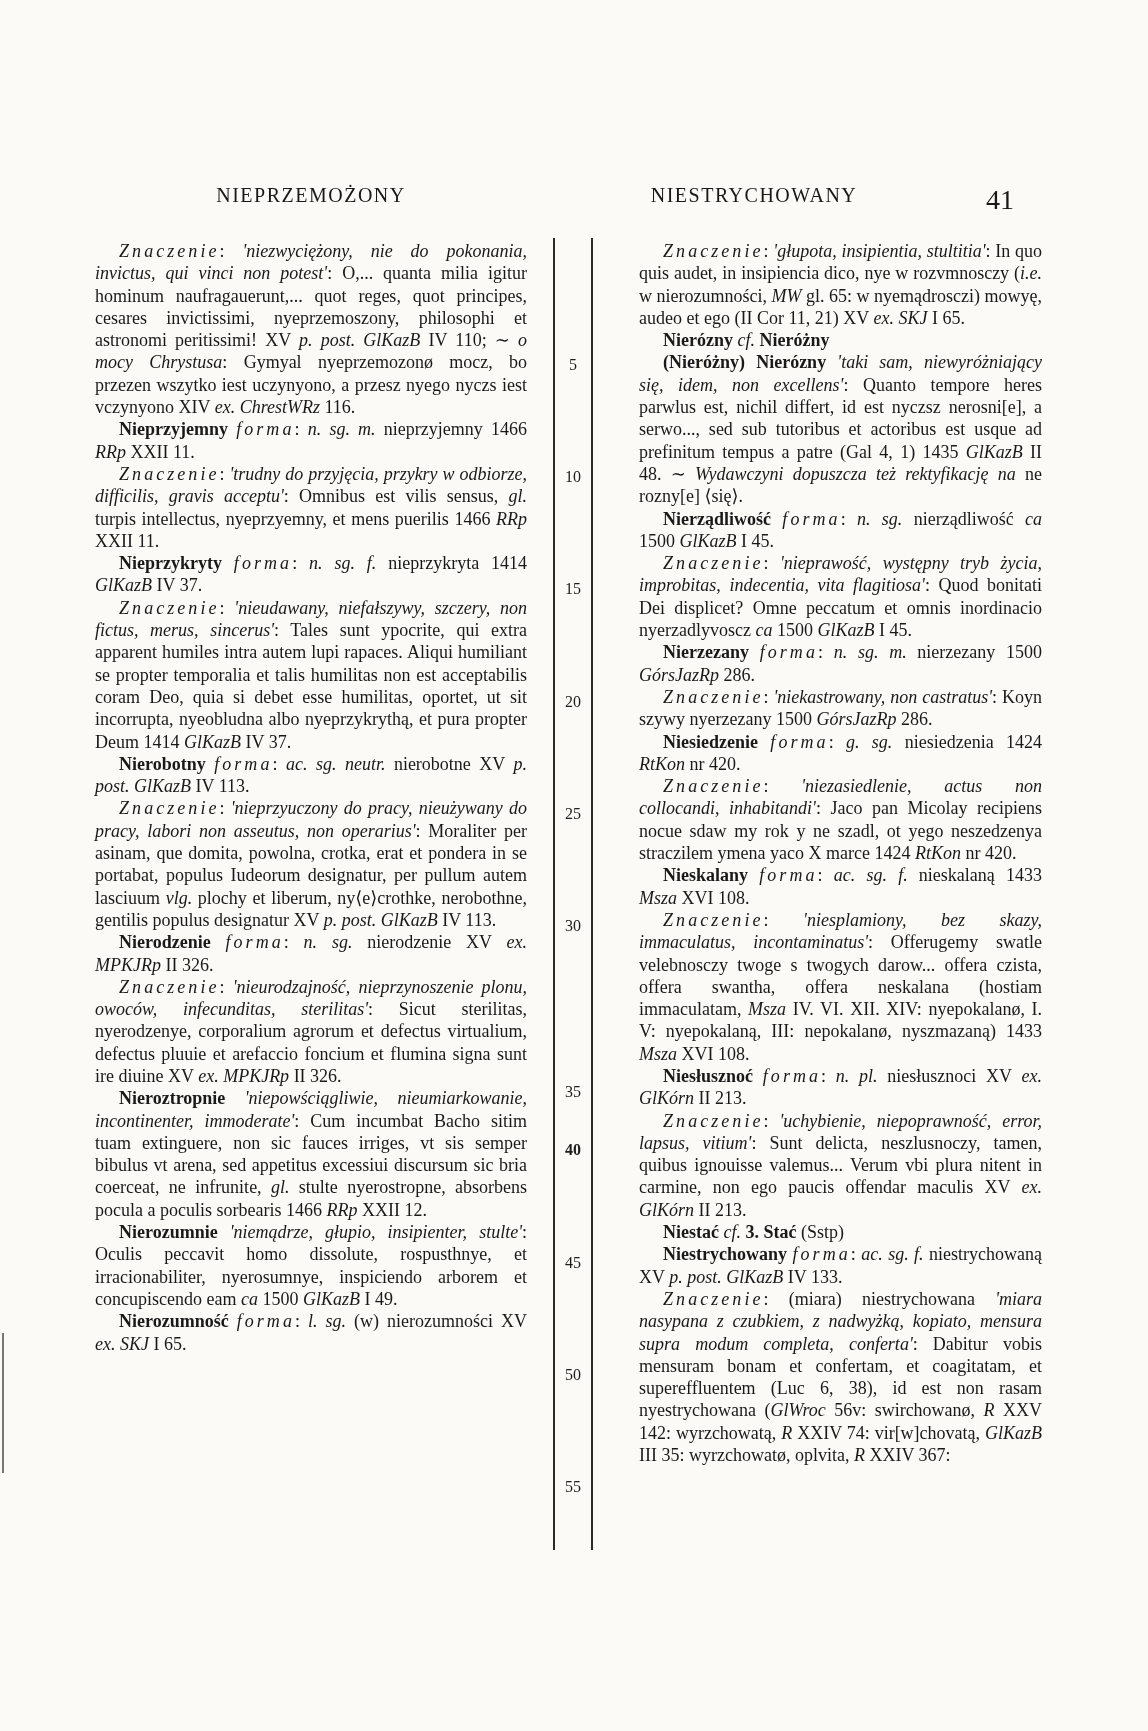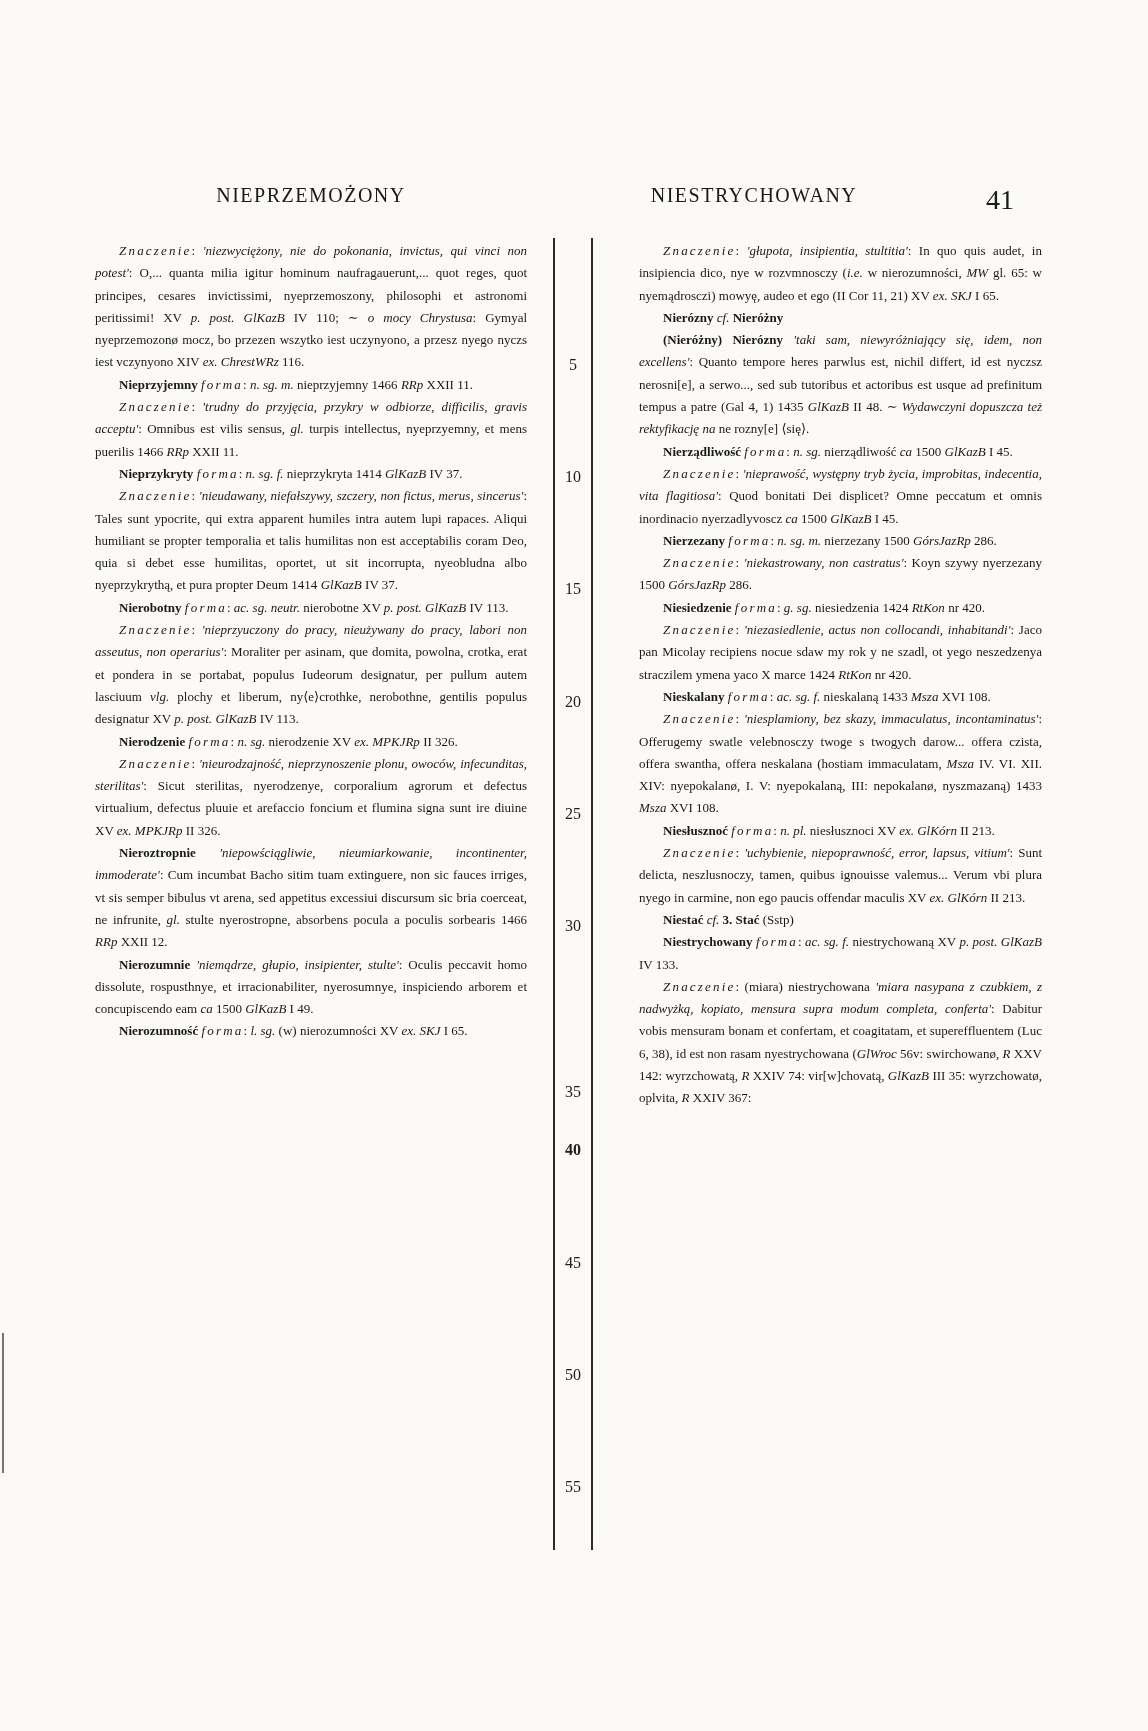--- a/index.html
+++ b/index.html
@@ -17,21 +17,21 @@
     white-space:nowrap;
   }
   .running-head.left{left:95px;width:432px;text-align:center;}
   .running-head.right{left:592px;width:324px;text-align:center;}
   .page-number{
     position:absolute;top:184px;left:986px;
     font-size:28px;
   }
   .col{
     position:absolute;top:240px;
-    font-size:13px;line-height:22.3px;
+    font-size:18px;line-height:22.3px;
     text-align:justify;
     hyphens:none;
   }
   .col-left{left:95px;width:432px;}
   .col-right{left:639px;width:403px;}
   .col p{margin:0;text-indent:24px;}
   .run-b{font-weight:700;}
   .run-i{font-style:italic;}
   .run-sp{letter-spacing:.17em;}
   .rule{
@@ -97,20 +97,20 @@
       <p><span class="run-b">(Nieróżny) Nierózny</span><span> </span><span class="run-i">'taki sam, niewyróżniający się, idem, non excellens'</span><span>: Quanto tempore heres parwlus est, nichil differt, id est nyczsz nerosni[e], a serwo..., sed sub tutoribus et actoribus est usque ad prefinitum tempus a patre (Gal 4, 1) 1435 </span><span class="run-i">GlKazB</span><span> II 48. ∼ </span><span class="run-i">Wydawczyni dopuszcza też rektyfikację na</span><span> ne rozny[e] ⟨się⟩.</span></p>
       <p><span class="run-b">Nierządliwość</span><span> </span><span class="run-i run-sp">forma</span><span>: </span><span class="run-i">n. sg.</span><span> nierządliwość </span><span class="run-i">ca</span><span> 1500 </span><span class="run-i">GlKazB</span><span> I 45.</span></p>
       <p><span class="run-i run-sp">Znaczenie</span><span>: </span><span class="run-i">'nieprawość, występny tryb życia, improbitas, indecentia, vita flagitiosa'</span><span>: Quod bonitati Dei displicet? Omne peccatum et omnis inordinacio nyerzadlyvoscz </span><span class="run-i">ca</span><span> 1500 </span><span class="run-i">GlKazB</span><span> I 45.</span></p>
       <p><span class="run-b">Nierzezany</span><span> </span><span class="run-i run-sp">forma</span><span>: </span><span class="run-i">n. sg. m.</span><span> nierzezany 1500 </span><span class="run-i">GórsJazRp</span><span> 286.</span></p>
       <p><span class="run-i run-sp">Znaczenie</span><span>: </span><span class="run-i">'niekastrowany, non castratus'</span><span>: Koyn szywy nyerzezany 1500 </span><span class="run-i">GórsJazRp</span><span> 286.</span></p>
       <p><span class="run-b">Niesiedzenie</span><span> </span><span class="run-i run-sp">forma</span><span>: </span><span class="run-i">g. sg.</span><span> niesiedzenia 1424 </span><span class="run-i">RtKon</span><span> nr 420.</span></p>
       <p><span class="run-i run-sp">Znaczenie</span><span>: </span><span class="run-i">'niezasiedlenie, actus non collocandi, inhabitandi'</span><span>: Jaco pan Micolay recipiens nocue sdaw my rok y ne szadl, ot yego neszedzenya straczilem ymena yaco X marce 1424 </span><span class="run-i">RtKon</span><span> nr 420.</span></p>
       <p><span class="run-b">Nieskalany</span><span> </span><span class="run-i run-sp">forma</span><span>: </span><span class="run-i">ac. sg. f.</span><span> nieskalaną 1433 </span><span class="run-i">Msza</span><span> XVI 108.</span></p>
       <p><span class="run-i run-sp">Znaczenie</span><span>: </span><span class="run-i">'niesplamiony, bez skazy, immaculatus, incontaminatus'</span><span>: Offerugemy swatle velebnosczy twoge s twogych darow... offera czista, offera swantha, offera neskalana (hostiam immaculatam, </span><span class="run-i">Msza</span><span> IV. VI. XII. XIV: nyepokalanø, I. V: nyepokalaną, III: nepokalanø, nyszmazaną) 1433 </span><span class="run-i">Msza</span><span> XVI 108.</span></p>
       <p><span class="run-b">Niesłusznoć</span><span> </span><span class="run-i run-sp">forma</span><span>: </span><span class="run-i">n. pl.</span><span> niesłusznoci XV </span><span class="run-i">ex.</span><span> </span><span class="run-i">GlKórn</span><span> II 213.</span></p>
-      <p><span class="run-i run-sp">Znaczenie</span><span>: </span><span class="run-i">'uchybienie, niepoprawność, error, lapsus, vitium'</span><span>: Sunt delicta, neszlusnoczy, tamen, quibus ignouisse valemus... Verum vbi plura nyego in carmine, non ego paucis offendar maculis XV </span><span class="run-i">ex.</span><span> </span><span class="run-i">GlKórn</span><span> II 213.</span></p>
+      <p><span class="run-i run-sp">Znaczenie</span><span>: </span><span class="run-i">'uchybienie, niepoprawność, error, lapsus, vitium'</span><span>: Sunt delicta, neszlusnoczy, tamen, quibus ignouisse valemus... Verum vbi plura nitent in carmine, non ego paucis offendar maculis XV </span><span class="run-i">ex.</span><span> </span><span class="run-i">GlKórn</span><span> II 213.</span></p>
       <p><span class="run-b">Niestać</span><span> </span><span class="run-i">cf.</span><span> </span><span class="run-b">3. Stać</span><span> (Sstp)</span></p>
       <p><span class="run-b">Niestrychowany</span><span> </span><span class="run-i run-sp">forma</span><span>: </span><span class="run-i">ac. sg. f.</span><span> niestrychowaną XV </span><span class="run-i">p. post.</span><span> </span><span class="run-i">GlKazB</span><span> IV 133.</span></p>
       <p><span class="run-i run-sp">Znaczenie</span><span>: (miara) niestrychowana </span><span class="run-i">'miara nasypana z czubkiem, z nadwyżką, kopiato, mensura supra modum completa, conferta'</span><span>: Dabitur vobis mensuram bonam et confertam, et coagitatam, et supereffluentem (Luc 6, 38), id est non rasam nyestrychowana (</span><span class="run-i">GlWroc</span><span> 56v: swirchowanø, </span><span class="run-i">R</span><span> XXV 142: wyrzchowatą, </span><span class="run-i">R</span><span> XXIV 74: vir[w]chovatą, </span><span class="run-i">GlKazB</span><span> III 35: wyrzchowatø, oplvita, </span><span class="run-i">R</span><span> XXIV 367:</span></p>
     </div>
 
   <div class="edge-artifact"></div>
 </div>
 
 </body></html>

